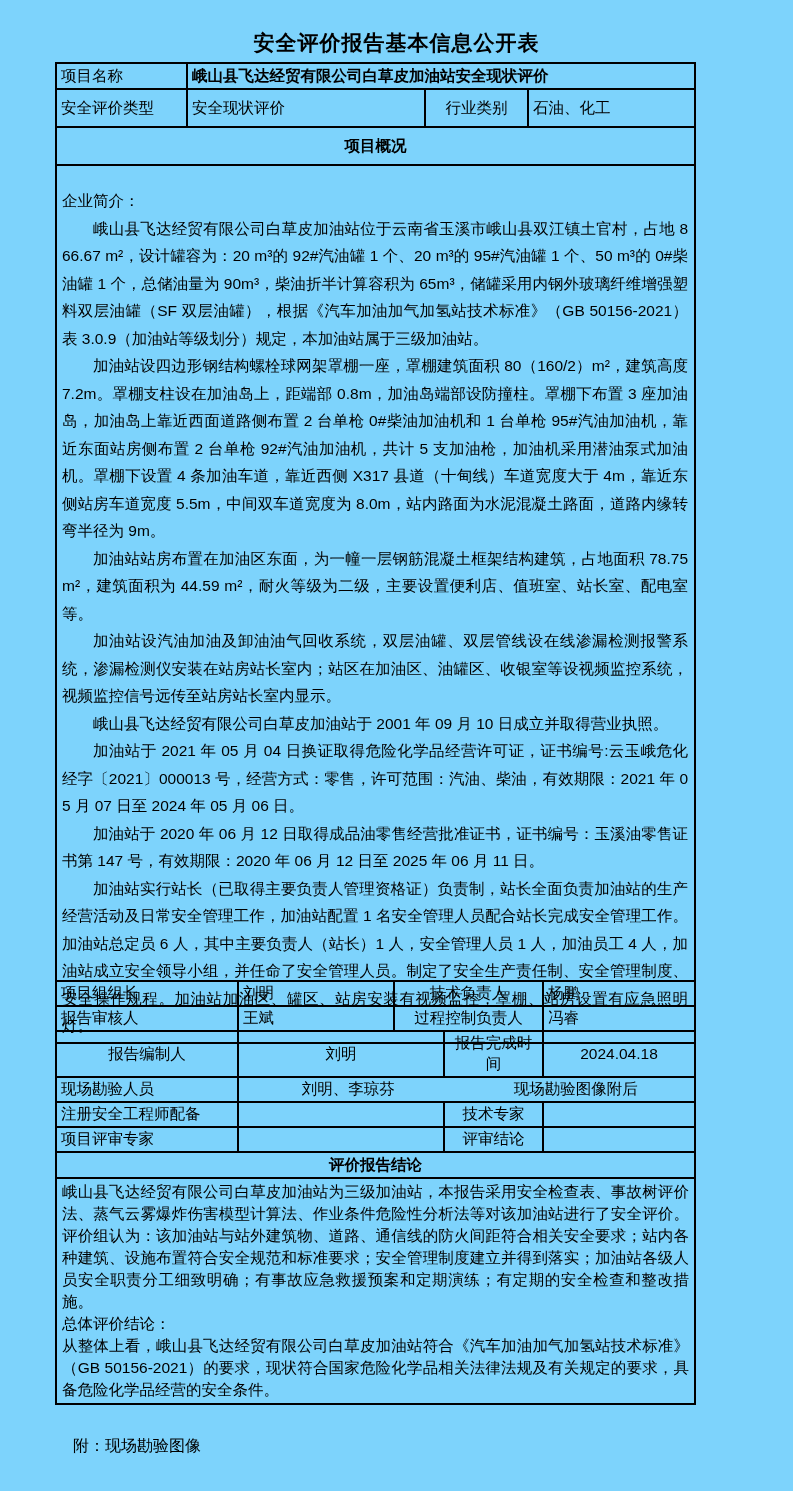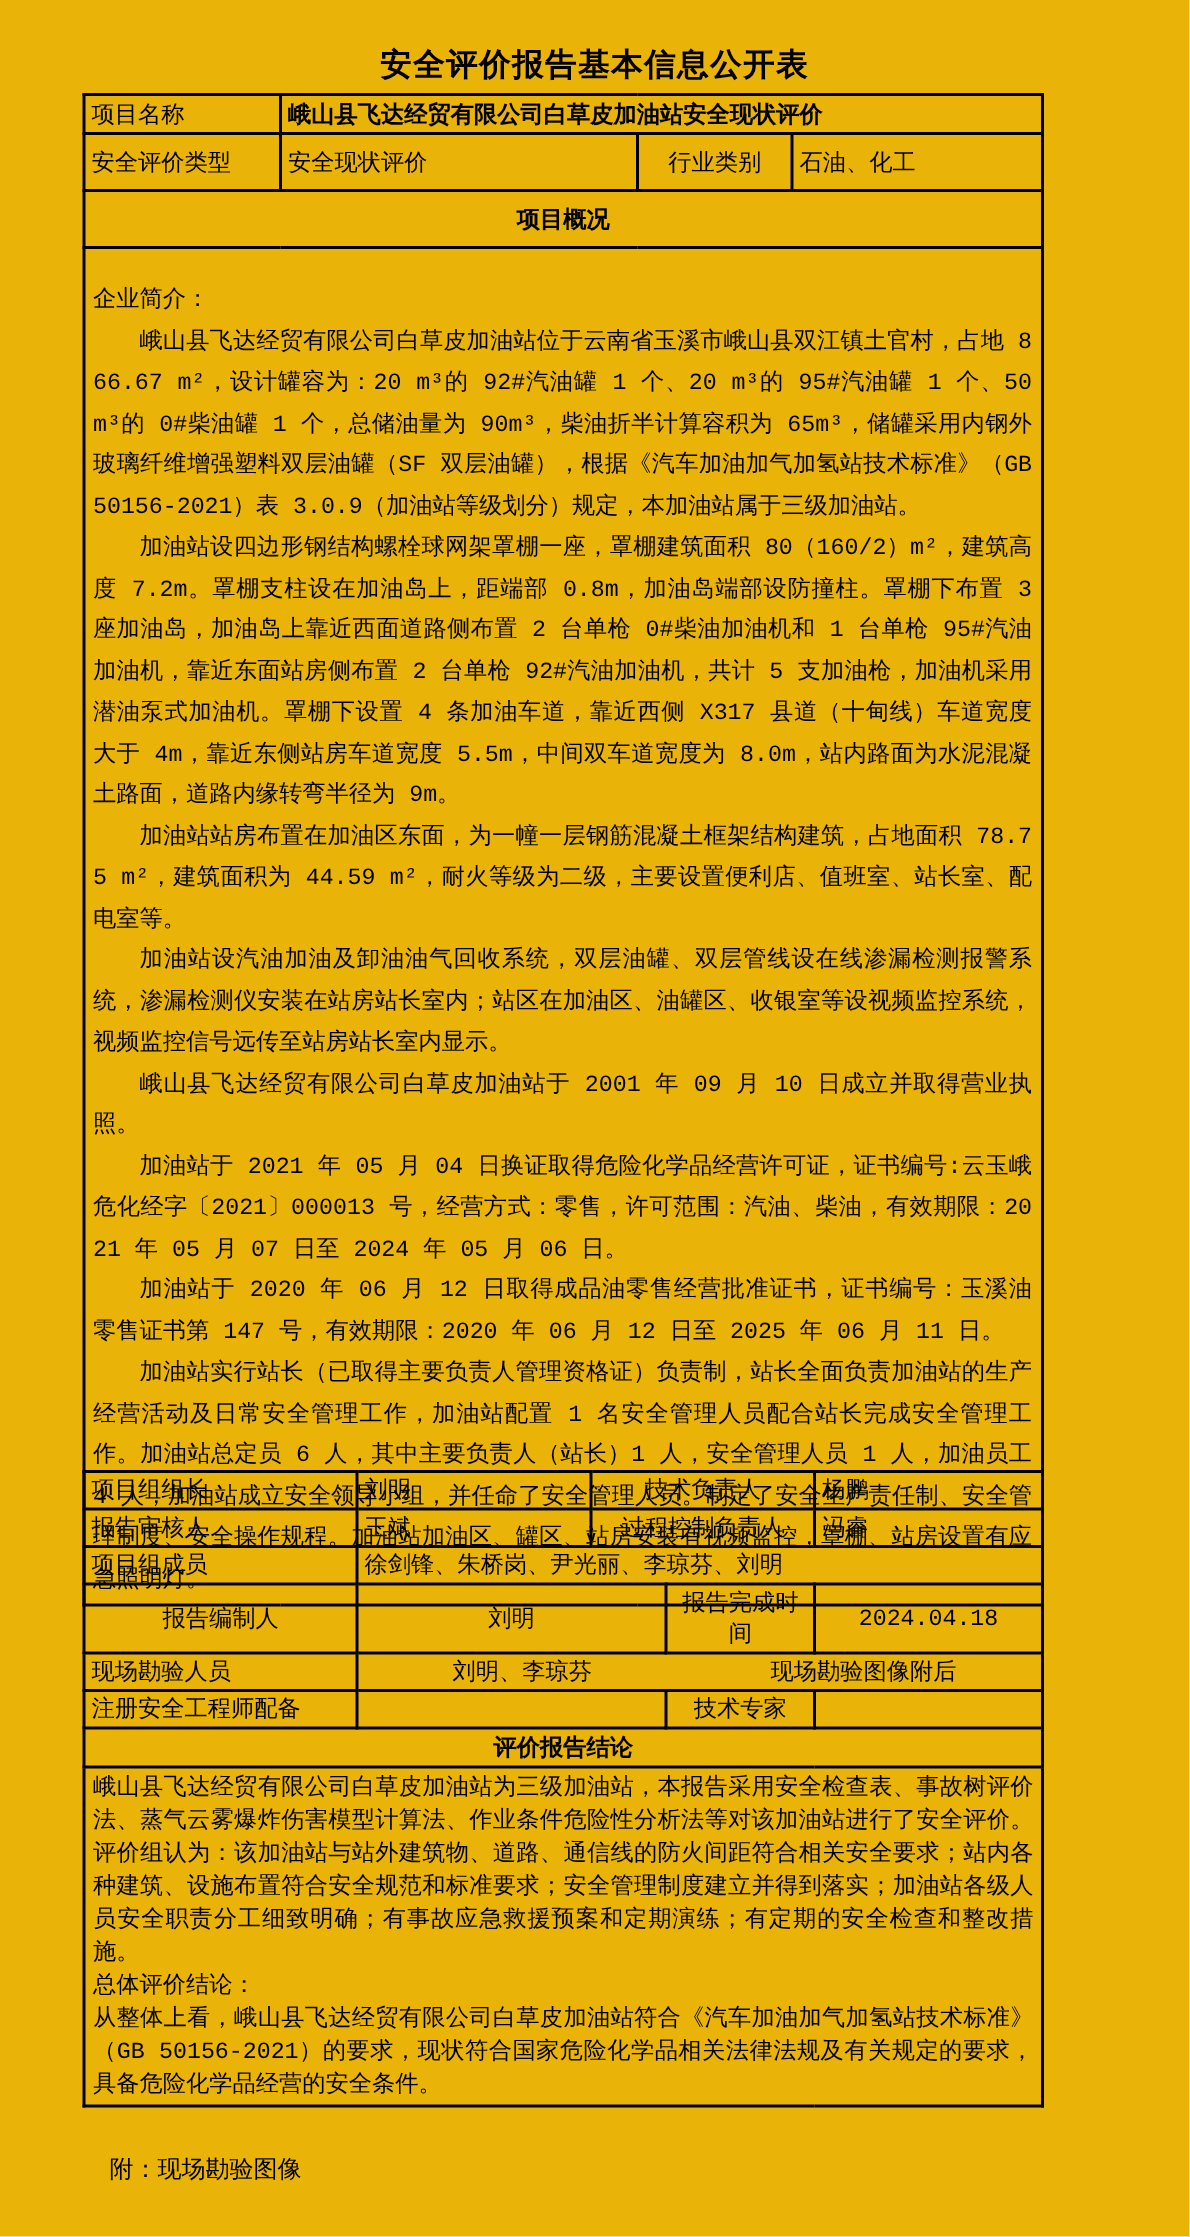--- a/index.html
+++ b/index.html
@@ -1,18 +1,18 @@
 <!DOCTYPE html>
 <html><head>
 <meta charset="utf-8">
 <style>
   html,body { margin:0; padding:0; background:#ffffff; }
   .page {
-    position:relative; width:793px; height:1491px; background:#eab308;
-    color:#000000; font-family:Liberation Mono, monospace;
+    position:relative; width:793px; height:1491px; background:#7dd3fc;
+    color:#000000; font-family:Liberation Sans, sans-serif;
   }
   .doc-title {
     position:absolute; top:29px; left:0; width:100%;
     text-align:center; font-size:21px; font-weight:bold; letter-spacing:1px;
   }
   table { border-collapse:collapse; table-layout:fixed; }
   .t1 { position:absolute; left:55px; top:62px; width:639px; }
   .t2 { position:absolute; left:55px; top:980px; width:639px; }
   td {
     border:2px solid #000; padding:1px 4px; font-size:15.5px;
@@ -91,24 +91,20 @@
       <td>刘明</td>
       <td colspan="2" class="center">技术负责人</td>
       <td>杨鹏</td>
     </tr>
     <tr class="r25">
       <td>报告审核人</td>
       <td>王斌</td>
       <td colspan="2" class="center">过程控制负责人</td>
       <td>冯睿</td>
     </tr>
-    <tr class="r25">
-      <td>项目组成员</td>
-      <td colspan="4">徐剑锋、朱桥岗、尹光丽、李琼芬、刘明</td>
-    </tr>
     <tr class="r28">
       <td>报告编制人</td>
       <td colspan="2">刘明</td>
       <td>报告完成时间</td>
       <td>2024.04.18</td>
     </tr>
     <tr class="r25">
       <td>现场勘验人员</td>
       <td colspan="4" class="split-cell">
         <div class="split-row">
@@ -116,20 +112,26 @@
           <span class="half2">现场勘验图像附后</span>
         </div>
       </td>
     </tr>
     <tr class="r25">
       <td>注册安全工程师配备</td>
       <td colspan="2"></td>
       <td class="center">技术专家</td>
       <td></td>
     </tr>
+    <tr class="r25">
+      <td>项目评审专家</td>
+      <td colspan="2"></td>
+      <td class="center">评审结论</td>
+      <td></td>
+    </tr>
     <tr class="r26">
       <td colspan="5" class="center bold">评价报告结论</td>
     </tr>
     <tr>
       <td colspan="5" class="conclusion-cell">
         <p>峨山县飞达经贸有限公司白草皮加油站为三级加油站，本报告采用安全检查表、事故树评价法、蒸气云雾爆炸伤害模型计算法、作业条件危险性分析法等对该加油站进行了安全评价。评价组认为：该加油站与站外建筑物、道路、通信线的防火间距符合相关安全要求；站内各种建筑、设施布置符合安全规范和标准要求；安全管理制度建立并得到落实；加油站各级人员安全职责分工细致明确；有事故应急救援预案和定期演练；有定期的安全检查和整改措施。</p>
         <p>总体评价结论：</p>
         <p>从整体上看，峨山县飞达经贸有限公司白草皮加油站符合《汽车加油加气加氢站技术标准》（GB 50156-2021）的要求，现状符合国家危险化学品相关法律法规及有关规定的要求，具备危险化学品经营的安全条件。</p>
       </td>
     </tr>

